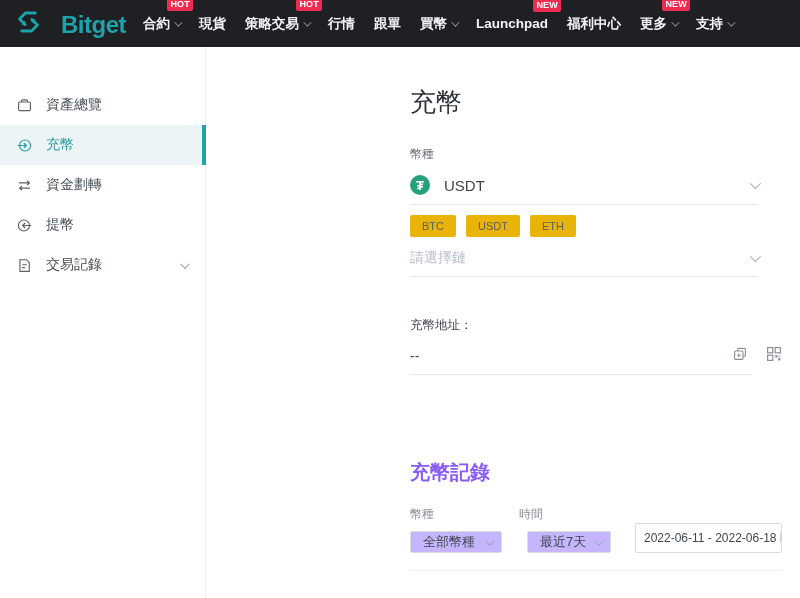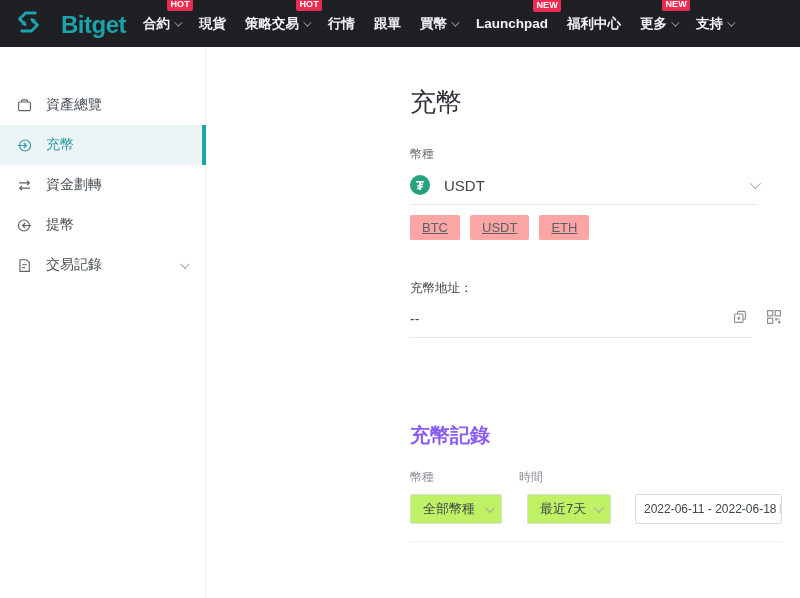--- a/index.html
+++ b/index.html
@@ -116,57 +116,56 @@
   .coin-name { font-size: 15px; color: #3f464c; }
   .chev {
     width: 8px; height: 8px;
     border-right: 1.4px solid #a2a8ae;
     border-bottom: 1.4px solid #a2a8ae;
     transform: rotate(45deg) translateY(-2px);
     margin-left: auto;
   }
   .chips { margin-top: 10px; display: flex; gap: 10px; }
   .chip {
-    background: #fca5a5;
+    background: #eab308;
     color: #5a6167;
-    font-size: 13px;
+    font-size: 11px;
     padding: 5px 12px;
     border-radius: 2px;
     cursor: pointer;
-    text-decoration: underline;
   }
   .placeholder { font-size: 14px; color: #b8bec5; }
   .gap-lg { margin-top: 40px; }
   .addr-row { margin-top: 12px; display: flex; align-items: flex-start; width: 372px; }
   .addr-field {
     width: 348px;
     display: flex;
     align-items: center;
     padding-bottom: 8px;
     border-bottom: 1px solid #e5e8ea;
   }
   .addr-value { font-size: 14px; color: #454c52; }
   .icon-btn { cursor: pointer; display: flex; align-items: center; }
   .addr-field .icon-btn { margin-left: auto; margin-right: 4px; }
   .qr-btn { margin-left: 14px; }
   .history-title { margin-top: 84px; font-size: 20px; font-weight: 700; color: #8b5cf6; }
   .filters { margin-top: 20px; display: flex; align-items: flex-end; }
   .filter-group { display: flex; flex-direction: column; }
   .filter-label { font-size: 12px; color: #8c9298; margin-bottom: 8px; }
   .filter-box {
-    height: 30px;
+    height: 22px;
     border: 1px solid #d9dde1;
     border-radius: 2px;
     display: flex;
     align-items: center;
     padding: 0 9px 0 12px;
     font-size: 13px;
     color: #3f464c;
     cursor: pointer;
-    background: #bef264;
+    background: #c4b5fd;
   }
   .filter-box .chev { margin-left: auto; width: 7px; height: 7px; }
   .w-coin { width: 92px; }
   .date-box {
     width: 154px;
     margin-left: 24px;
     height: 30px;
     border: 1px solid #d9dde1;
     border-radius: 2px;
     display: flex;
@@ -307,20 +306,24 @@
         <span class="coin-name">USDT</span>
         <i class="chev"></i>
       </div>
 
       <div class="chips">
         <span class="chip">BTC</span>
         <span class="chip">USDT</span>
         <span class="chip">ETH</span>
       </div>
 
+      <div class="select-row">
+        <span class="placeholder">請選擇鏈</span>
+        <i class="chev"></i>
+      </div>
 
       <div class="field-label dark gap-lg">充幣地址：</div>
       <div class="addr-row">
         <div class="addr-field">
           <span class="addr-value">--</span>
           <span class="icon-btn">
             <span>
               <svg viewBox="0 0 16 16" width="16" height="16" fill="none" stroke="#8a9096" stroke-width="1.1">
                 <rect x="2.6" y="5" width="8.4" height="8.4" rx="1"></rect>
                 <path d="M5.6 5 V3.4 a1 1 0 0 1 1-1 h5.8 a1 1 0 0 1 1 1 v5.8 a1 1 0 0 1 -1 1 h-1.6"></path>

